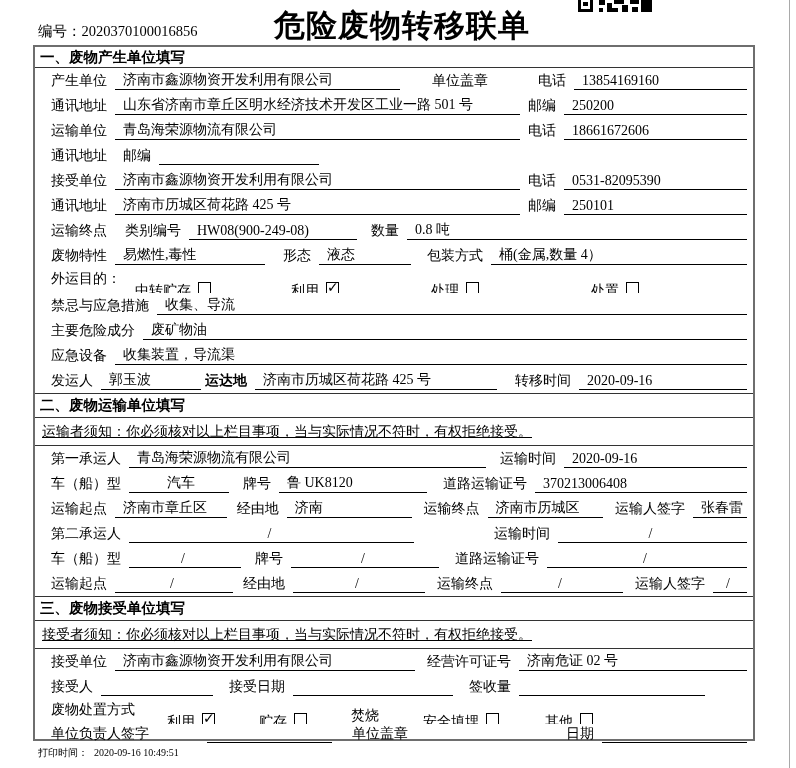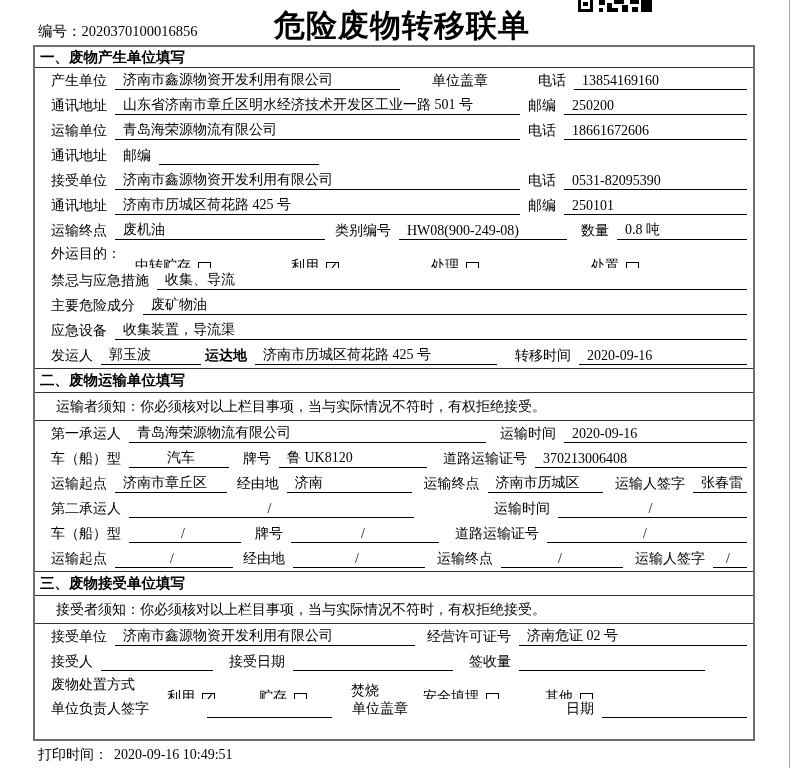--- a/index.html
+++ b/index.html
@@ -23,41 +23,41 @@
     flex:none; height:21px; display:flex; align-items:center; padding-left:5px;
     font-weight:bold; font-size:14.5px; border-bottom:1px solid #333;
     font-family:"Liberation Sans","DejaVu Sans",sans-serif;
   }
   .sec-h.mid { height:25px; border-top:1px solid #333; }
   .row {
     flex:none; height:25px; display:flex; align-items:flex-end;
     padding:0 6px 3px 16px; white-space:nowrap; overflow:hidden;
   }
   .notice-row { flex:none; height:28px; display:flex; align-items:center;
-    padding-left:21px; border-bottom:1px solid #333; }
+    padding-left:7px; border-bottom:1px solid #333;text-decoration:underline; }
   .lbl { flex:none; margin-right:8px; }
   .u { border-bottom:1px solid #000; padding:0 4px 0 8px; min-height:17px; }
   .grow { flex:1; }
   .ctr { text-align:center; padding-left:0; }
   .w285{width:285px;} .w215{width:210px;} .w165{width:168px;} .w150{width:150px;}
   .w90{width:92px;} .w105{width:100px;} .w240{width:242px;} .w180{width:183px;}
   .w100{width:100px;text-align:center;} .w145{width:148px;} .w115{width:118px;} .w130{width:132px;}
   .w120{width:122px;} .w305{width:300px;} .w110{width:112px;}
   .w160{width:160px;} .w125{width:125px;}
   .seal-span { flex:none; width:138px; padding-left:32px; }
   .checkbox {
     display:inline-block; width:13px; height:13px; border:1px solid #000;
     margin-left:7px; position:relative; vertical-align:-1px;
   }
   .checkbox.checked::after {
     content:"\2713"; position:absolute; left:0px; top:-4px; font-size:14px; font-weight:bold;
     font-family:"DejaVu Sans",sans-serif;
   }
-  .cb-item { display:inline-flex; align-items:flex-end;margin-top:24px; }
-  .print-line { position:absolute; left:38px; top:746px; font-size:14px; }
+  .cb-item { display:inline-flex; align-items:flex-start;margin-top:24px; }
+  .print-line { position:absolute; left:38px; top:746px; font-size:10px; }
   .mr-sign { margin-right:6px; }
 </style>
 </head>
 <body>
 
 <div class="page">
 
   <div class="serial">
     <span>编号：</span><span>2020370100016856</span>
   </div>
@@ -123,27 +123,34 @@
 
     <div class="row">
       <span class="lbl">通讯地址</span>
       <span class="u grow">济南市历城区荷花路 425 号</span>
       <span class="lbl" style="margin-left:8px;">邮编</span>
       <span class="u w180">250101</span>
     </div>
 
     <div class="row">
       <span class="lbl">运输终点</span>
-      <span class="u w215">废机油</span>
       <span class="lbl" style="margin-left:10px;">类别编号</span>
       <span class="u w165">HW08(900-249-08)</span>
       <span class="lbl" style="margin-left:14px;">数量</span>
       <span class="u grow">0.8 吨</span>
     </div>
 
+    <div class="row">
+      <span class="lbl">废物特性</span>
+      <span class="u w150">易燃性,毒性</span>
+      <span class="lbl" style="margin-left:18px;">形态</span>
+      <span class="u w90">液态</span>
+      <span class="lbl" style="margin-left:16px;">包装方式</span>
+      <span class="u grow">桶(金属,数量  4）</span>
+    </div>
 
     <div class="row" style="align-items:center;">
       <span class="lbl">外运目的：</span>
       <span class="cb-item" style="margin-left:6px;">
         <span>中转贮存</span>
         <span class="checkbox"></span>
       </span>
       <span class="cb-item" style="margin-left:80px;">
         <span>利用</span>
         <span class="checkbox checked"></span>

